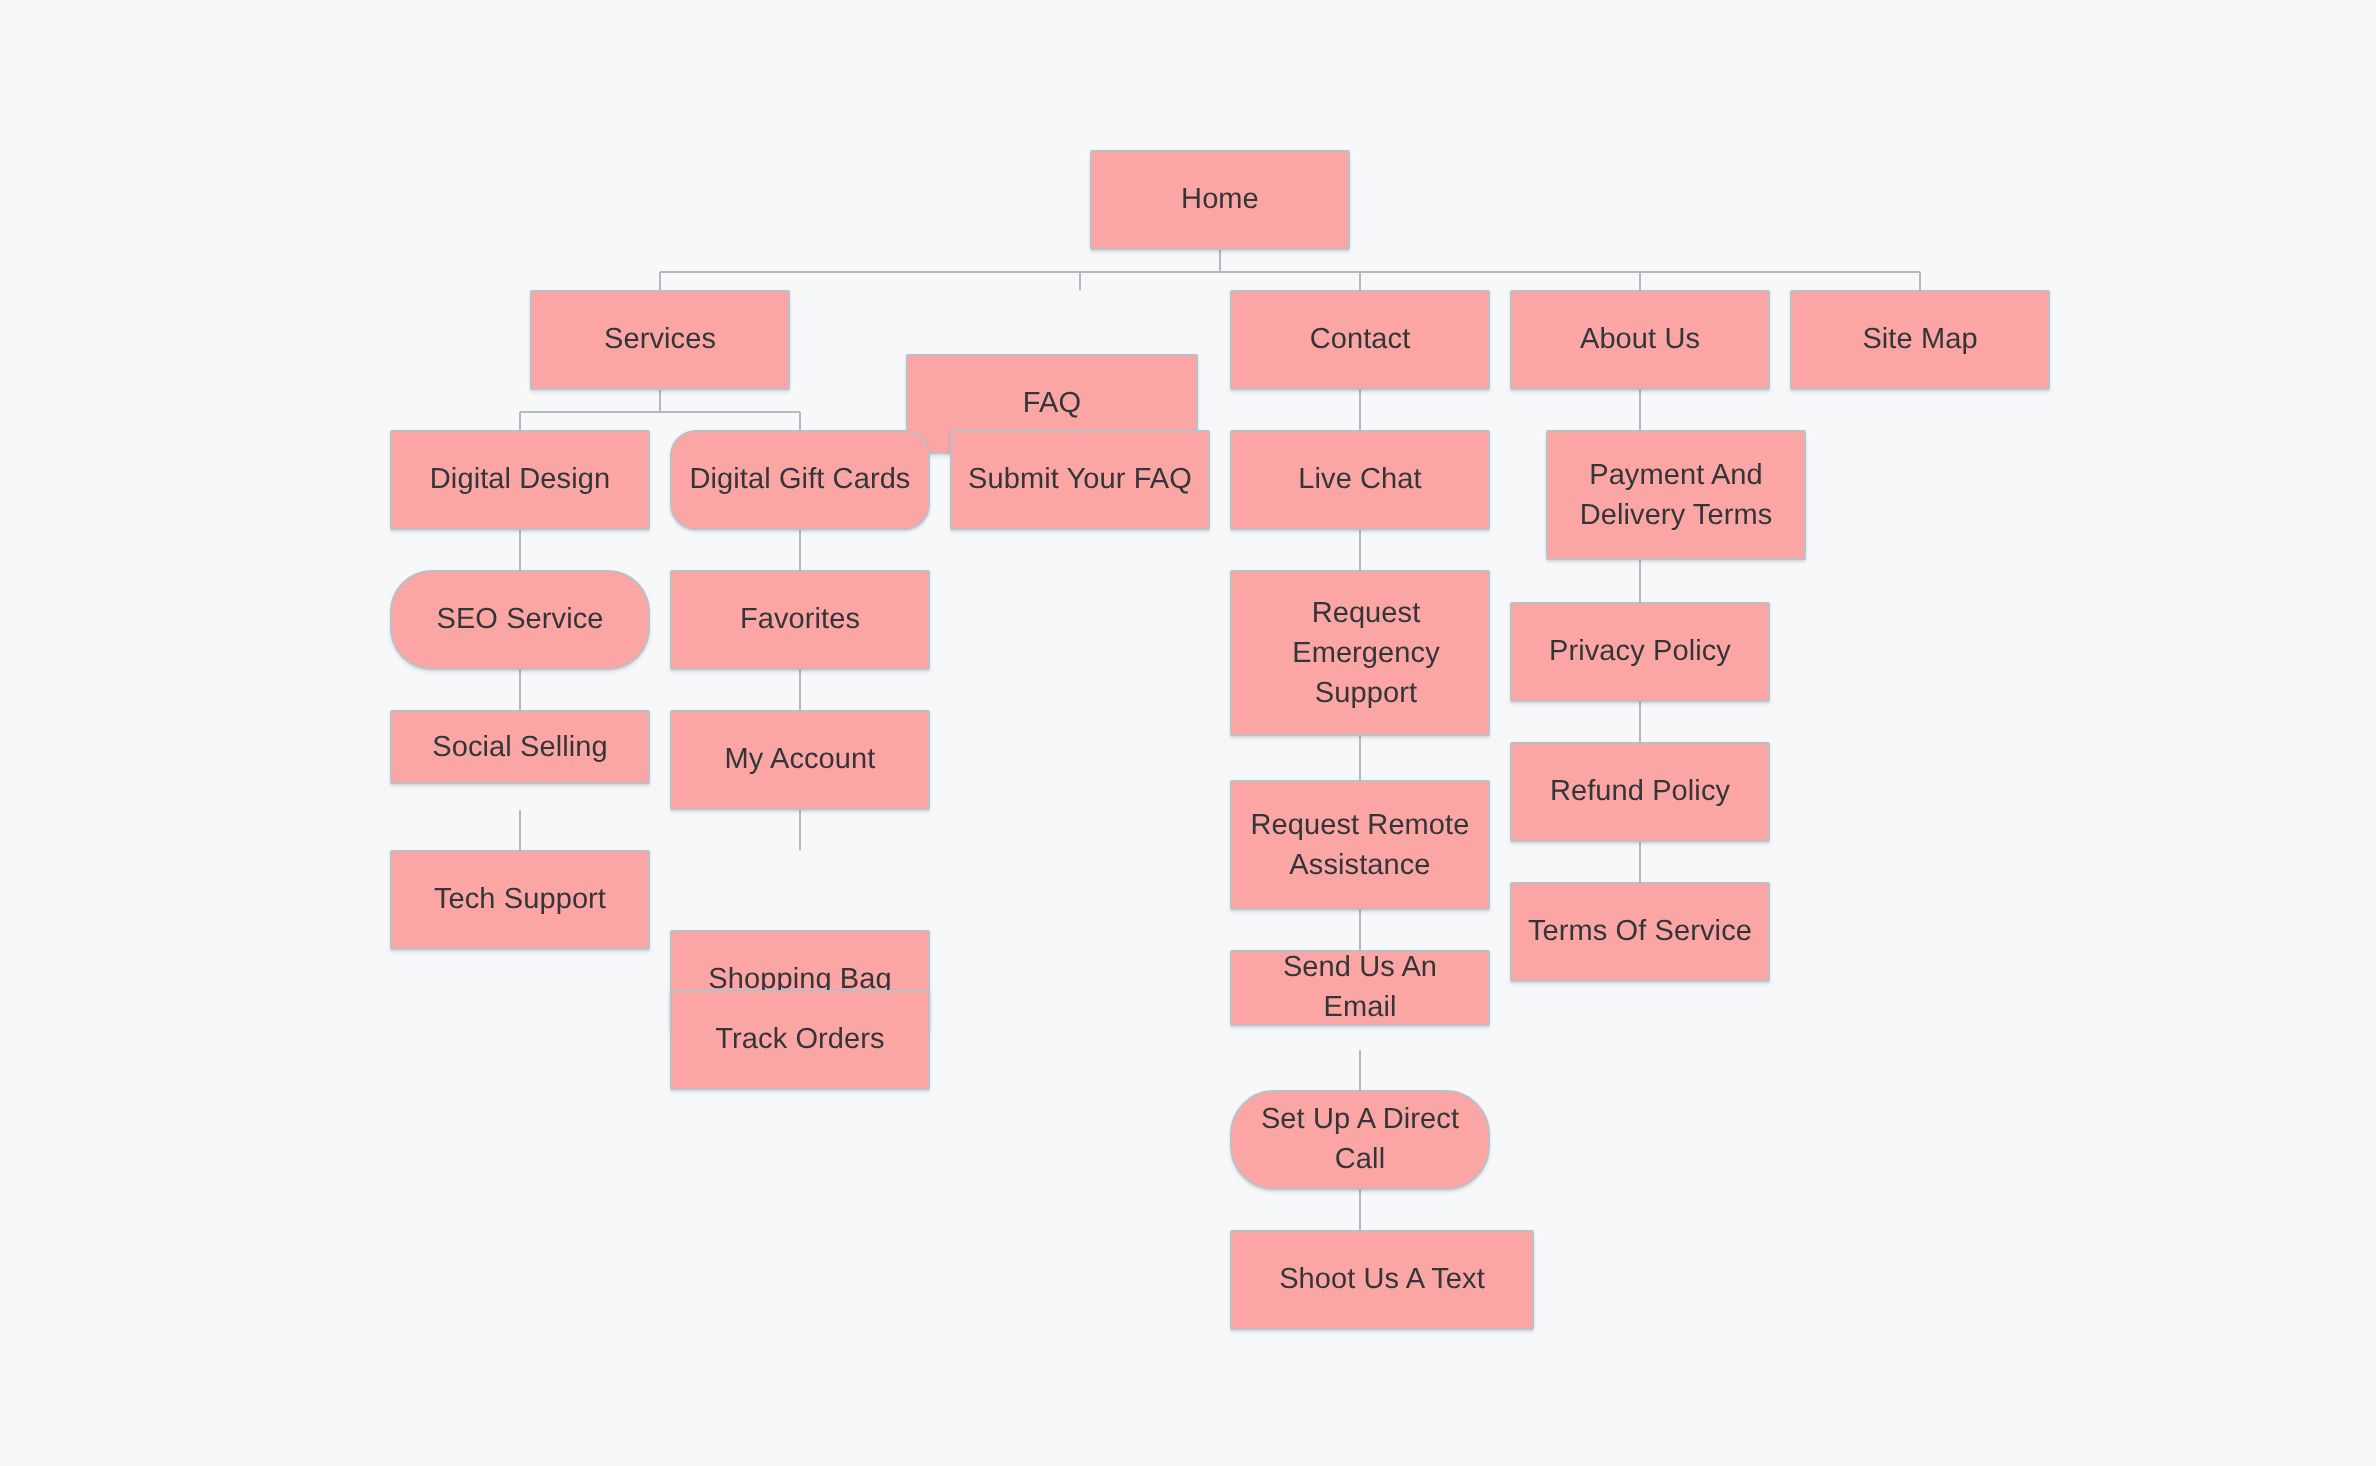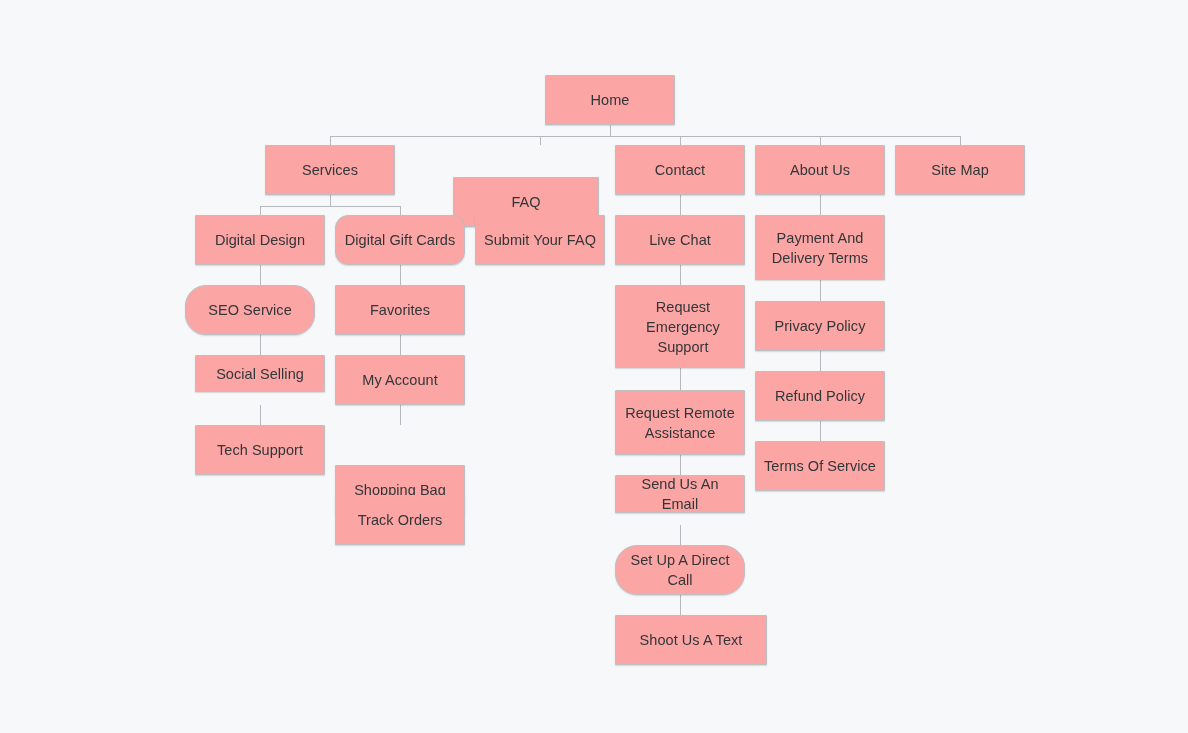--- a/index.html
+++ b/index.html
@@ -84,37 +84,37 @@
       <line x1="400" y1="206" x2="400" y2="215" stroke="#b5b9bd" stroke-width="1" shape-rendering="crispEdges"></line>
     </svg>
   <div id="nodes">
       <div class="node" style="left: 545px; top: 75px; width: 130px; height: 50px;">Home</div>
       <div class="node" style="left: 265px; top: 145px; width: 130px; height: 50px;">Services</div>
       <div class="node" style="left: 453px; top: 145px; width: 146px; height: 50px; margin-top: 32px;">FAQ</div>
       <div class="node" style="left: 615px; top: 145px; width: 130px; height: 50px;">Contact</div>
       <div class="node" style="left: 755px; top: 145px; width: 130px; height: 50px;">About Us</div>
       <div class="node" style="left: 895px; top: 145px; width: 130px; height: 50px;">Site Map</div>
       <div class="node" style="left: 195px; top: 215px; width: 130px; height: 50px;">Digital Design</div>
-      <div class="node" style="left: 185px; top: 285px; width: 130px; height: 50px; border-radius: 21px;">SEO Service</div>
+      <div class="node" style="left: 195px; top: 285px; width: 130px; height: 50px; border-radius: 21px;">SEO Service</div>
       <div class="node" style="left: 195px; top: 355px; width: 130px; height: 37px;">Social Selling</div>
       <div class="node" style="left: 195px; top: 425px; width: 130px; height: 50px;">Tech Support</div>
       <div class="node" style="left: 335px; top: 215px; width: 130px; height: 50px; border-radius: 13px;">Digital Gift Cards</div>
       <div class="node" style="left: 335px; top: 285px; width: 130px; height: 50px;">Favorites</div>
       <div class="node" style="left: 335px; top: 355px; width: 130px; height: 50px;">My Account</div>
       <div class="node" style="left: 335px; top: 425px; width: 130px; height: 50px; margin-top: 40px;">Shopping Bag</div>
       <div class="node" style="left: 335px; top: 495px; width: 130px; height: 50px;">Track Orders</div>
       <div class="node" style="left: 475px; top: 215px; width: 130px; height: 50px;">Submit Your FAQ</div>
       <div class="node" style="left: 615px; top: 215px; width: 130px; height: 50px;">Live Chat</div>
       <div class="node" style="left: 615px; top: 285px; width: 130px; height: 83px; padding-left: 12px;">Request
 Emergency
 Support</div>
       <div class="node" style="left: 615px; top: 390px; width: 130px; height: 65px;">Request Remote
 Assistance</div>
       <div class="node" style="left: 615px; top: 475px; width: 130px; height: 38px;">Send Us An Email</div>
       <div class="node" style="left: 615px; top: 545px; width: 130px; height: 50px; border-radius: 22px;">Set Up A Direct Call</div>
       <div class="node" style="left: 615px; top: 615px; width: 152px; height: 50px;">Shoot Us A Text</div>
-      <div class="node" style="left: 755px; top: 215px; width: 130px; height: 65px;">Payment And
+      <div class="node" style="left: 773px; top: 215px; width: 130px; height: 65px;">Payment And
 Delivery Terms</div>
       <div class="node" style="left: 755px; top: 301px; width: 130px; height: 50px;">Privacy Policy</div>
       <div class="node" style="left: 755px; top: 371px; width: 130px; height: 50px;">Refund Policy</div>
       <div class="node" style="left: 755px; top: 441px; width: 130px; height: 50px;">Terms Of Service</div>
     </div>
 </div>
 
 </body></html>

